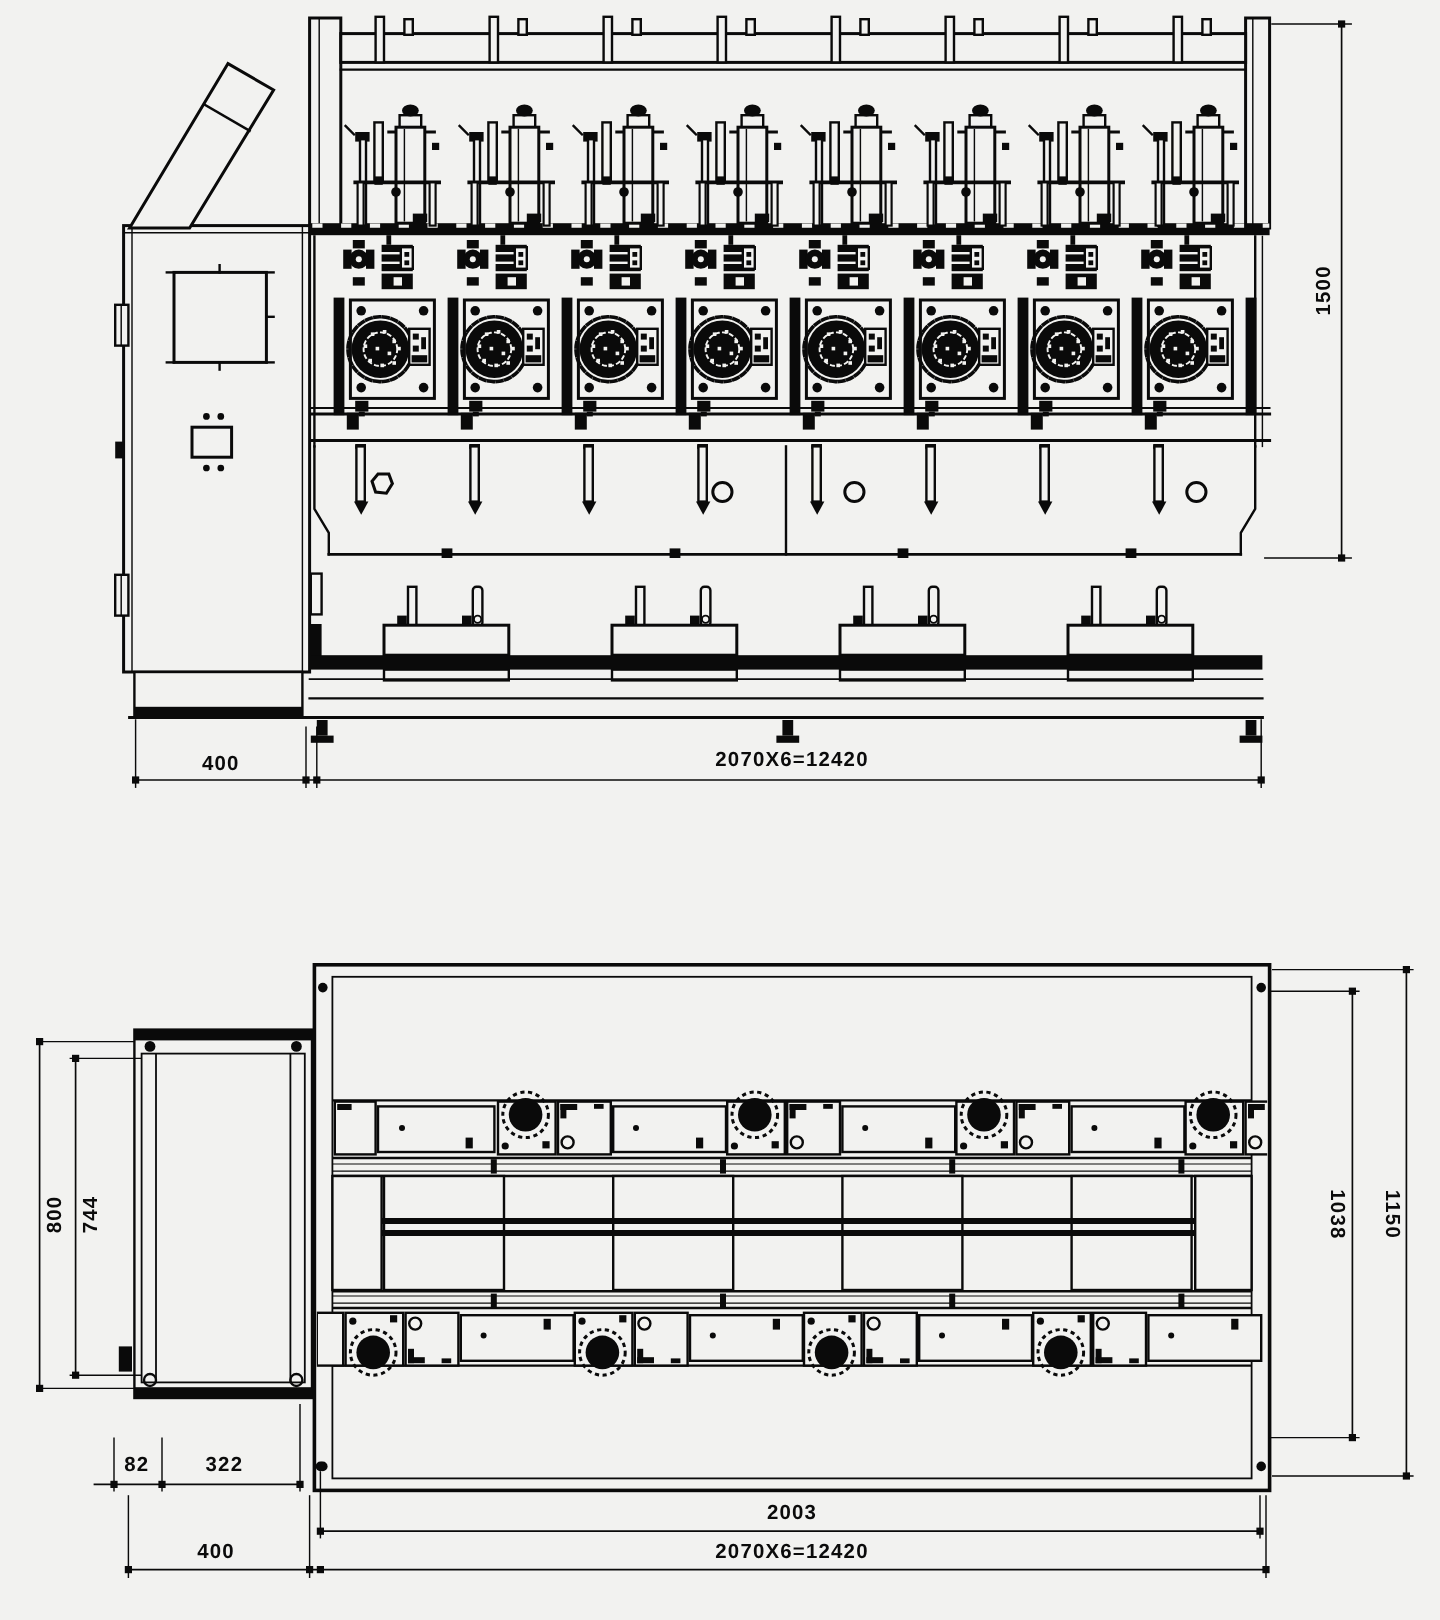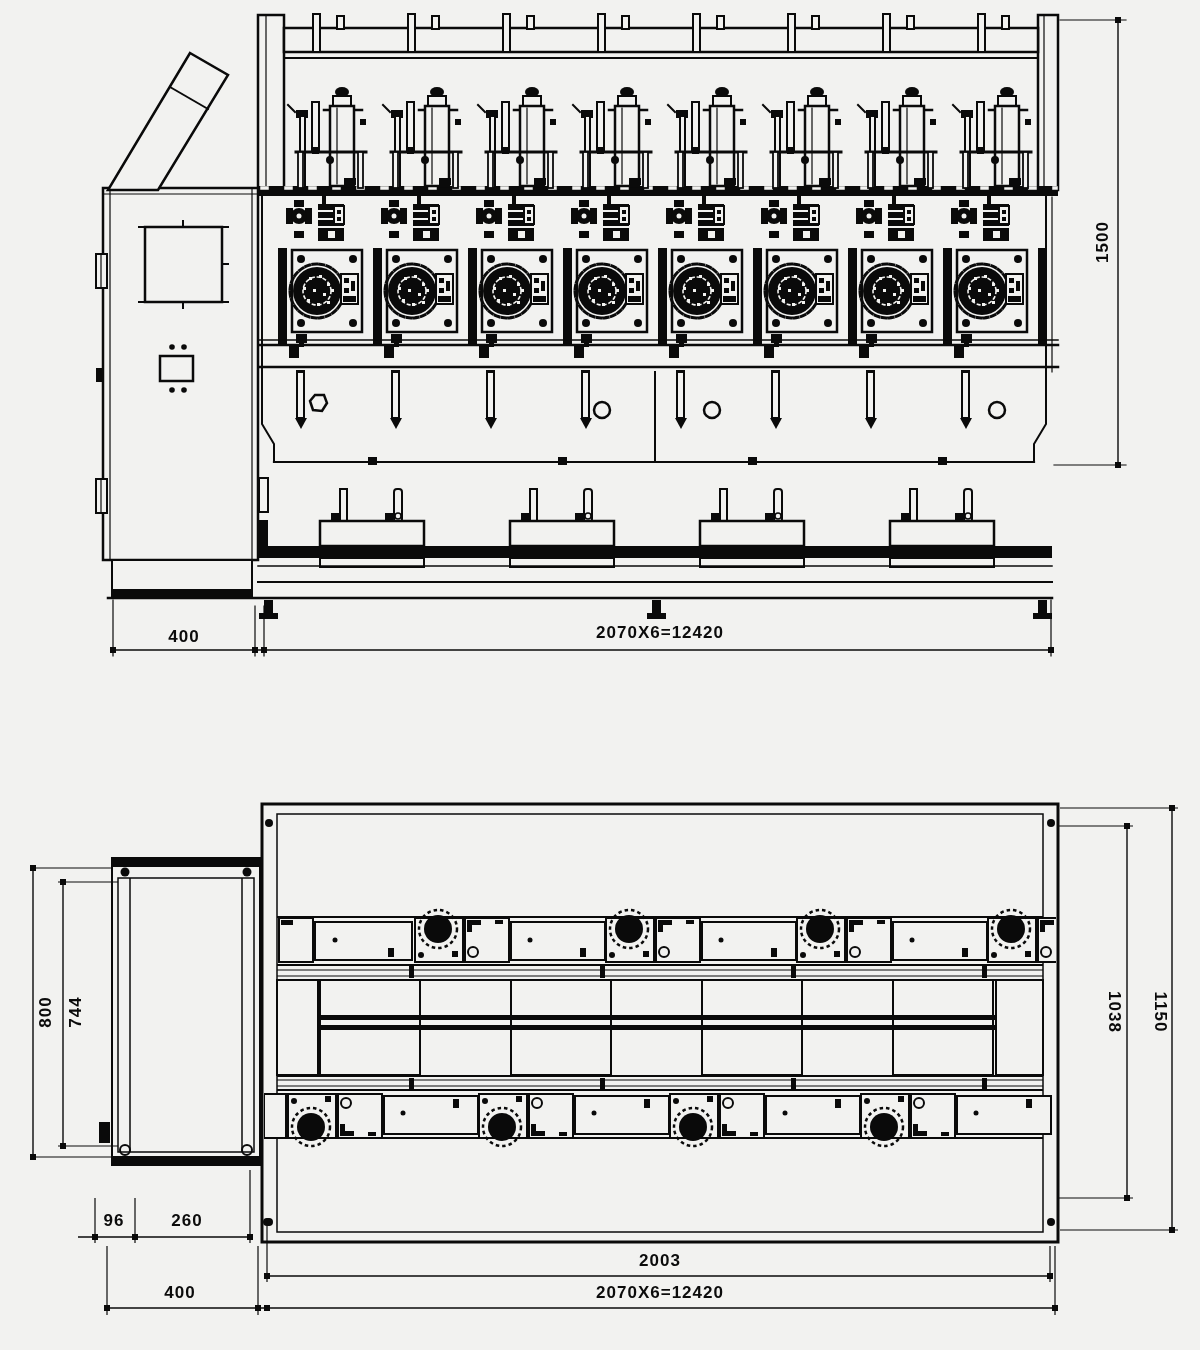--- a/index.html
+++ b/index.html
@@ -480,22 +480,22 @@
       <rect x="264" y="1305" width="6" height="6" fill="#0a0a0a" stroke="none"></rect>
       <rect x="1052" y="1305" width="6" height="6" fill="#0a0a0a" stroke="none"></rect>
     </g>
   </g>
 </svg>
 
 <div class="dim-label" style="left:184px;top:637px">400</div>
 <div class="dim-label" style="left:660px;top:633px">2070X6=12420</div>
 <div class="dim-label vl" style="left:1103px;top:242px">1500</div>
 
-<div class="dim-label" style="left:114px;top:1221px">96</div>
-<div class="dim-label" style="left:187px;top:1221px">260</div>
+<div class="dim-label" style="left:114px;top:1221px">82</div>
+<div class="dim-label" style="left:187px;top:1221px">322</div>
 <div class="dim-label" style="left:180px;top:1293px">400</div>
 <div class="dim-label" style="left:660px;top:1261px">2003</div>
 <div class="dim-label" style="left:660px;top:1293px">2070X6=12420</div>
 <div class="dim-label vl" style="left:46px;top:1012px">800</div>
 <div class="dim-label vl" style="left:76px;top:1012px">744</div>
 <div class="dim-label vr" style="left:1114px;top:1012px">1038</div>
 <div class="dim-label vr" style="left:1160px;top:1012px">1150</div>
 
 </div>
 

